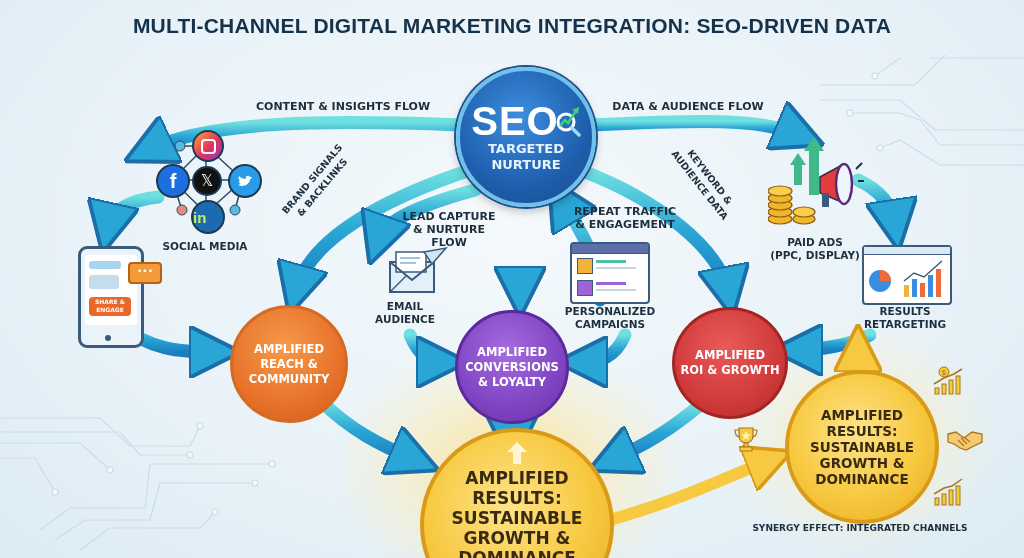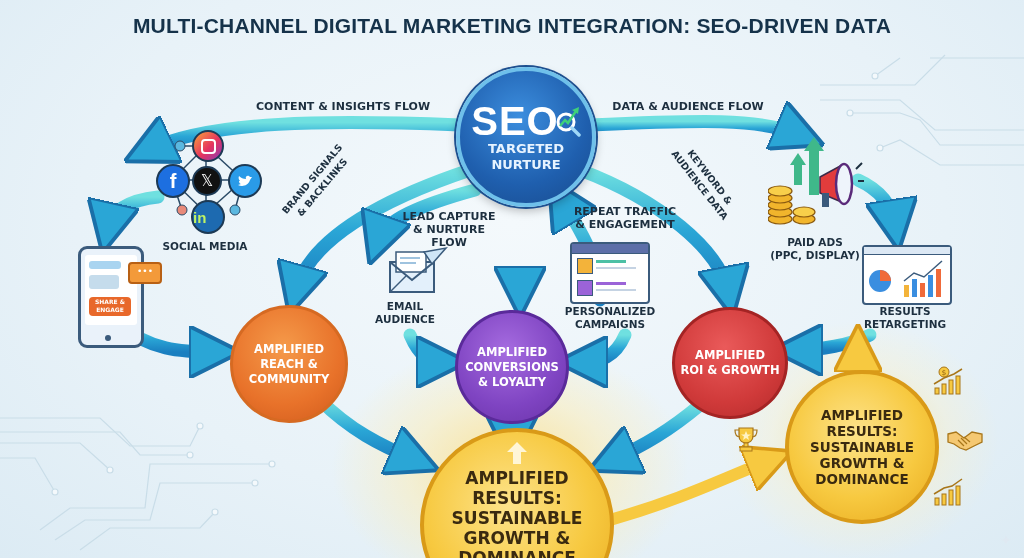--- a/index.html
+++ b/index.html
@@ -336,15 +336,16 @@
 </svg>
 <svg class="abs" style="left:932px;top:478px;" width="32" height="28" viewBox="0 0 32 28">
   <rect x="3" y="20" width="4" height="7" fill="#f7c940" stroke="#a8761a"></rect>
   <rect x="10" y="16" width="4" height="11" fill="#f7c940" stroke="#a8761a"></rect>
   <rect x="17" y="12" width="4" height="15" fill="#f7c940" stroke="#a8761a"></rect>
   <rect x="24" y="8" width="4" height="19" fill="#f7c940" stroke="#a8761a"></rect>
   <polyline points="2,16 12,10 20,8 30,1" fill="none" stroke="#a8761a" stroke-width="1.5"></polyline>
 </svg>
 
 <div class="abs synergy">
+  <span style="display:block">SYNERGY EFFECT: INTEGRATED CHANNELS</span>
 </div>
 
 <div class="abs" style="left:1000px;top:532px;width:12px;height:12px;color:#dfe9f2;font-size:14px;">✦</div>
 
 </body></html>

